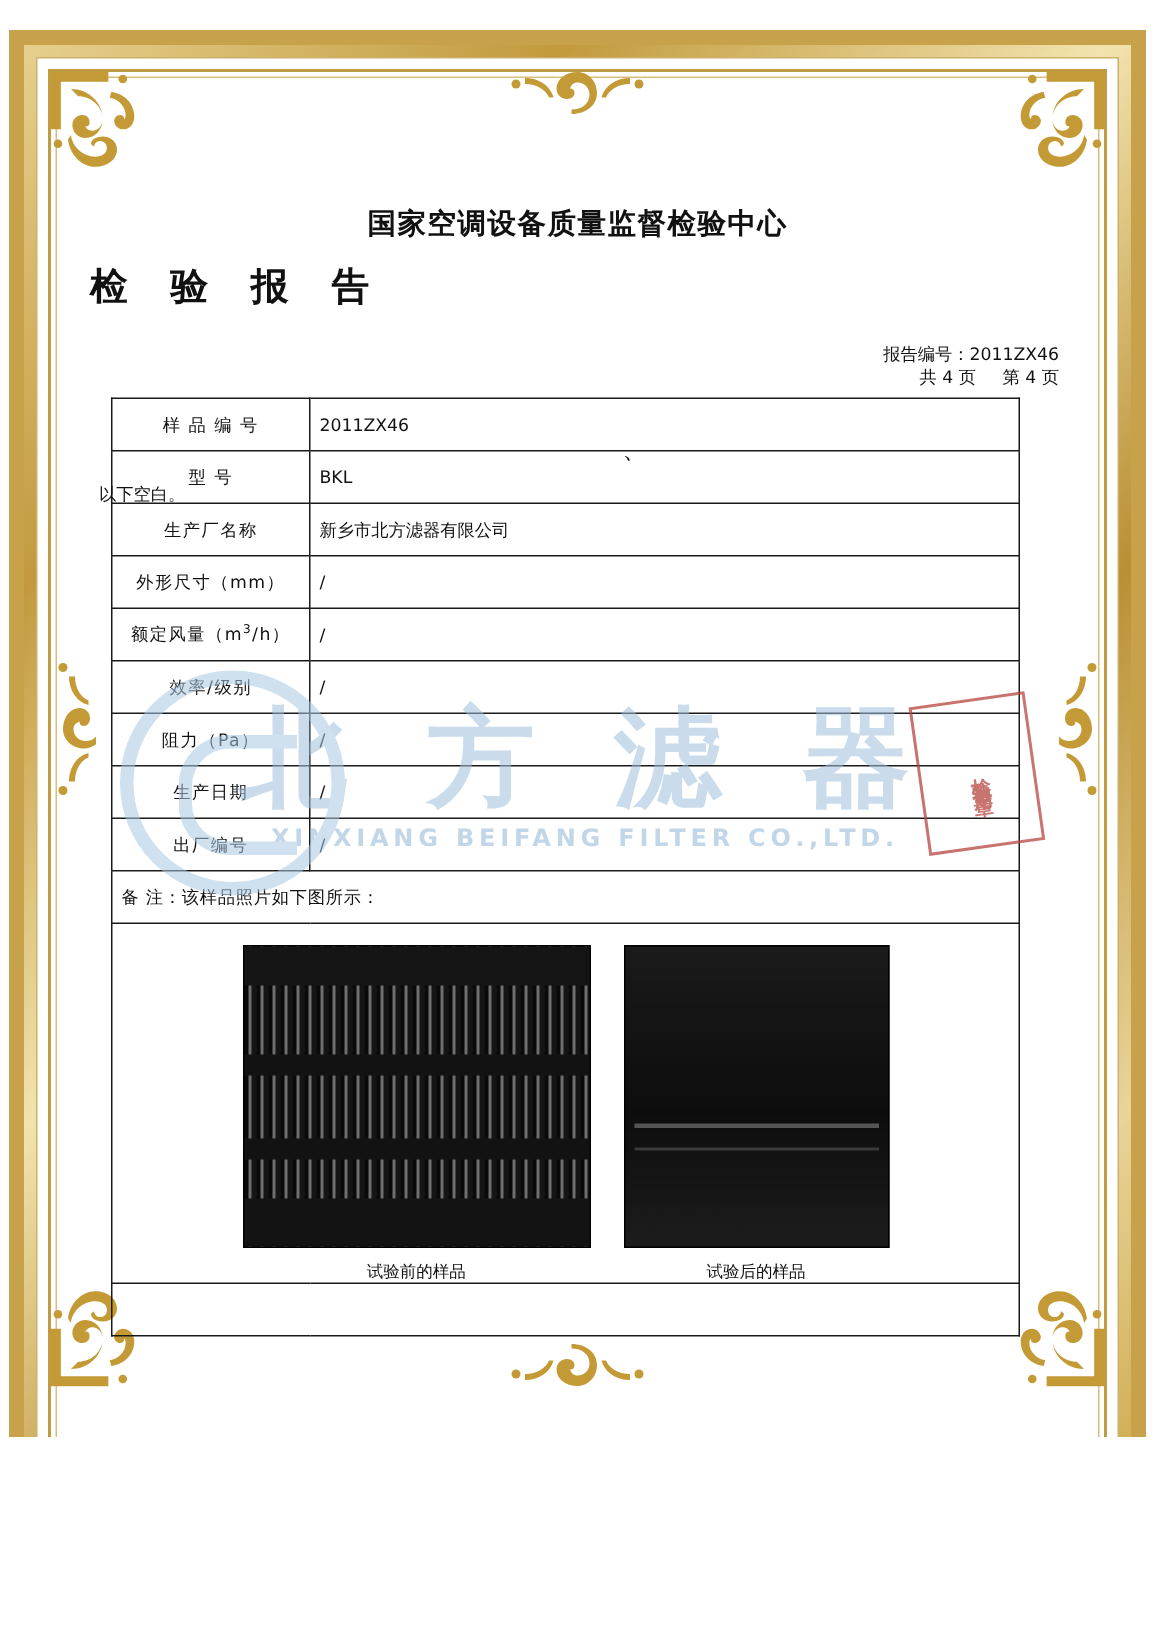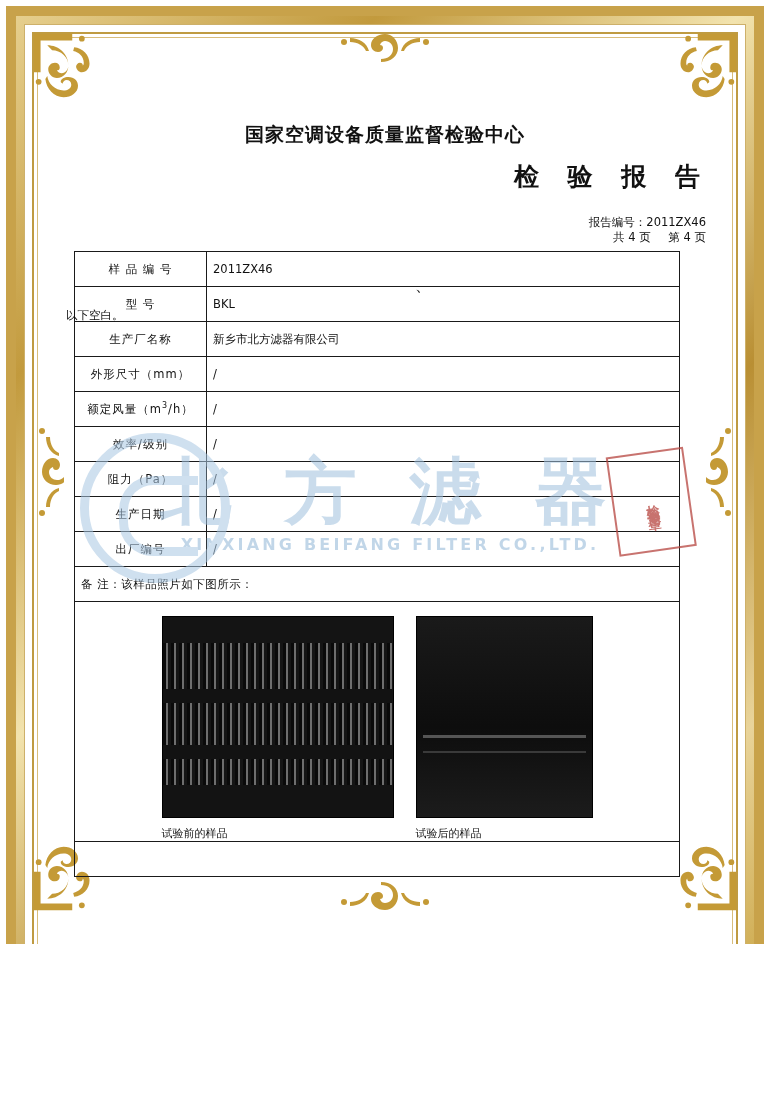--- a/index.html
+++ b/index.html
@@ -12,20 +12,21 @@
     height: 1100px;
     font-family: "Liberation Serif", serif;
     overflow: hidden;
   }
   .page {
     position: relative;
     width: 770px;
     height: 944px;
     background: #ffffff;
     overflow: hidden;
+    margin-top: 14px;
   }
 
   
   .border-outer {
     position: absolute;
     left: 6px; top: 6px;
     width: 758px; height: 1088px;
     box-sizing: border-box;
     border: 10px solid #c8a24a;
     background:
@@ -89,21 +90,21 @@
   .title-cn {
     text-align: center;
     font-size: 19px;
     font-weight: bold;
     letter-spacing: 1px;
     color: #111;
     margin-top: 62px;
     font-family: "DejaVu Sans", sans-serif;
   }
   .title-main {
-    text-align: right;
+    text-align: left;
     font-size: 25px;
     font-weight: bold;
     letter-spacing: 10px;
     color: #111;
     margin-top: 12px;
     font-family: "DejaVu Sans", sans-serif;
   }
 
   .meta-row {
     display: flex;
@@ -164,21 +165,21 @@
     border-top: none;
     padding: 0;
     vertical-align: top;
   }
   .photo-wrap {
     display: flex;
     justify-content: center;
     gap: 22px;
     padding-top: 14px;
   }
-  .photo-box { }
+  .photo-box { text-align: center; }
   .photo-a {
     width: 230px; height: 200px;
     background:
       repeating-linear-gradient(90deg, #0a0a0a 0px, #0a0a0a 3px, #6e6e6e 3px, #6e6e6e 5px, #151515 5px, #151515 8px),
       #111;
     position: relative;
     border: 1px solid #000;
   }
   .photo-a::before {
     content: "";

